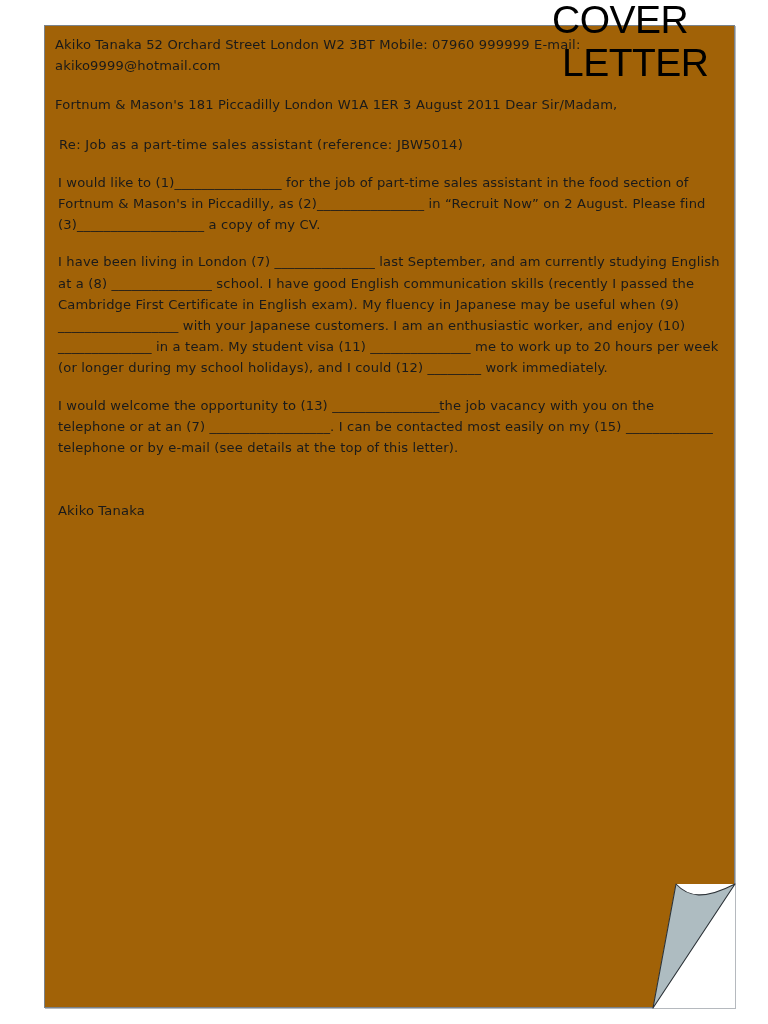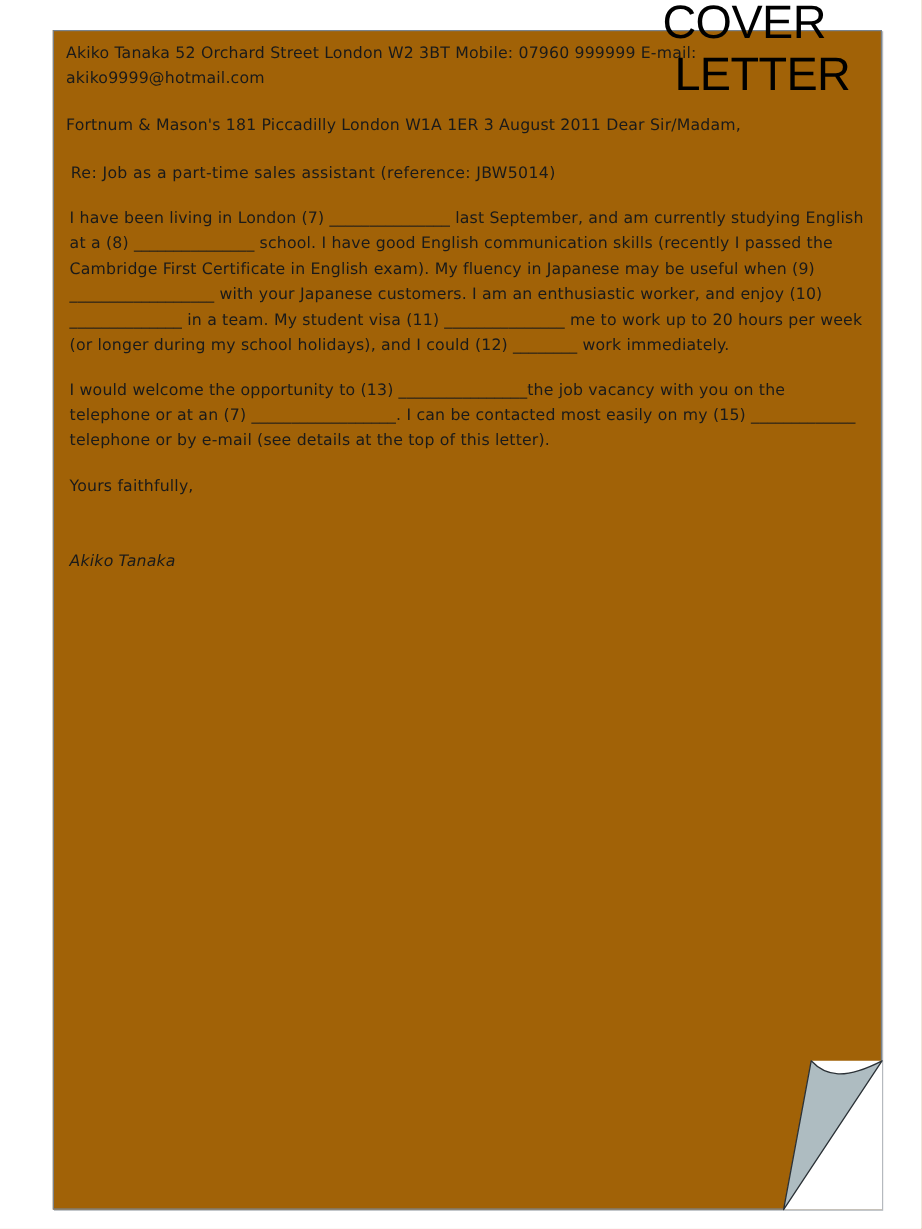--- a/index.html
+++ b/index.html
@@ -63,21 +63,21 @@
     margin: 0 0 16px 0;
     white-space: normal;
   }
   .para.re-line {
     font-weight: normal;
     letter-spacing: 0.3px;
     padding-left: 4px;
     margin-bottom: 17px;
   }
   .para.header-block { margin-bottom: 18px; }
-  .para.sig-name { margin-top: 42px; font-style: italic; }
+  .para.sig-name { margin-top: 42px; }
   .para.indent1 { padding-left: 3px; }
 
   
   #page-curl {
     position: absolute;
     left: 600px;
     top: 845px;
     width: 168px;
     height: 179px;
     z-index: 30;
@@ -90,27 +90,27 @@
 <div id="letter-page">
 
   <div class="letter-body">
 
     <p class="para header-block">  Akiko Tanaka 52 Orchard Street London W2 3BT Mobile: 07960 999999 E-mail: akiko9999@hotmail.com</p>
 
     <p class="para header-block">Fortnum &amp; Mason's 181 Piccadilly London W1A 1ER  3 August 2011 Dear Sir/Madam,</p>
 
     <p class="para re-line">Re: Job as a part-time sales assistant (reference: JBW5014)</p>
 
+    <p class="para indent1">I would like to (1)________________ for the job of part-time sales assistant in the food section of Fortnum &amp; Mason's in Piccadilly, as (2)________________ in “Recruit Now” on 2 August. Please find (3)___________________ a copy of my CV.</p>
 
 
     <p class="para indent1">I have been living in London (7) _______________ last September, and am currently studying English at a (8) _______________ school. I have good English communication skills (recently I passed the Cambridge First Certificate in English exam). My fluency in Japanese may be useful when (9) __________________ with your Japanese customers. I am an enthusiastic worker, and enjoy (10) ______________ in a team. My student visa (11) _______________ me to work up to 20 hours per week (or longer during my school holidays), and I could (12) ________ work immediately.</p>
 
     <p class="para indent1">I would welcome the opportunity to (13) ________________the job vacancy with you on the telephone or at an (7) __________________.  I can be contacted most easily on my (15) _____________ telephone or by e-mail (see details at the top of this letter).</p>
 
-    <p class="para indent1">Yours faithfully,</p>
 
     <p class="para indent1 sig-name">Akiko Tanaka</p>
 
   </div>
 </div>
 
 <div id="cover-letter-title">
   <span class="tw first">COVER</span>
   <span class="tw second">LETTER</span>
 </div>

